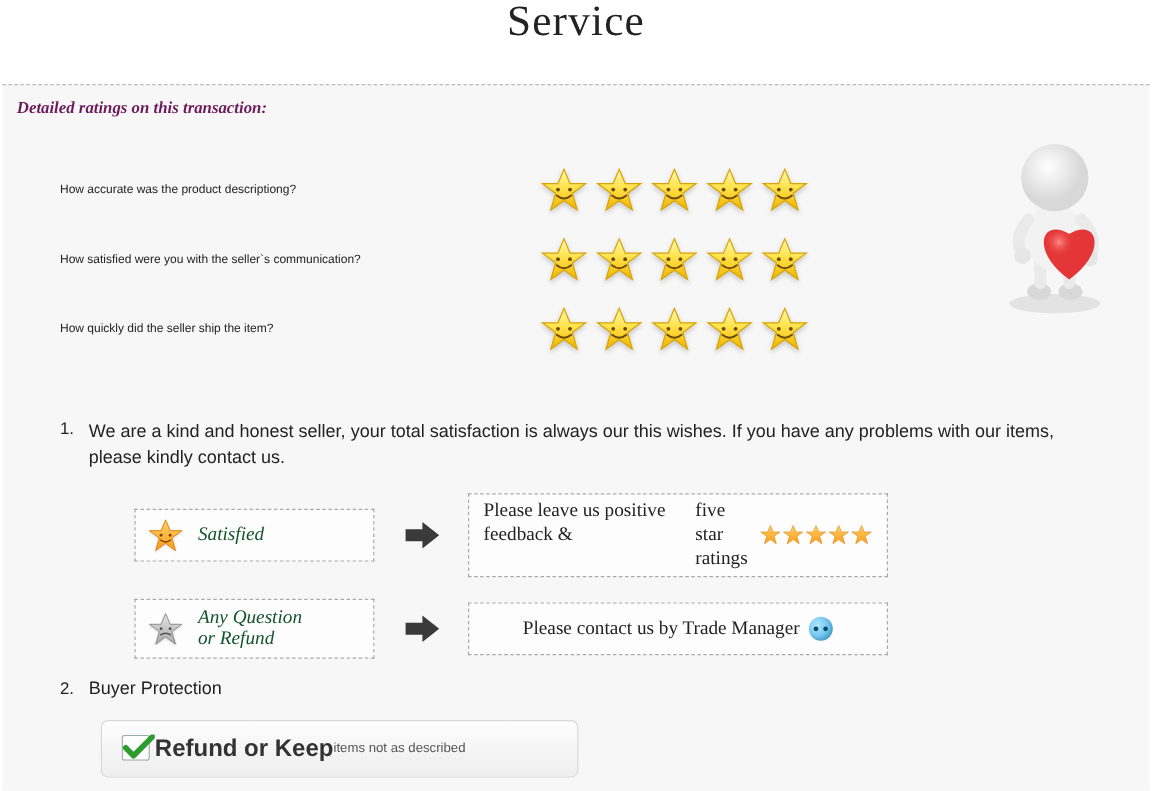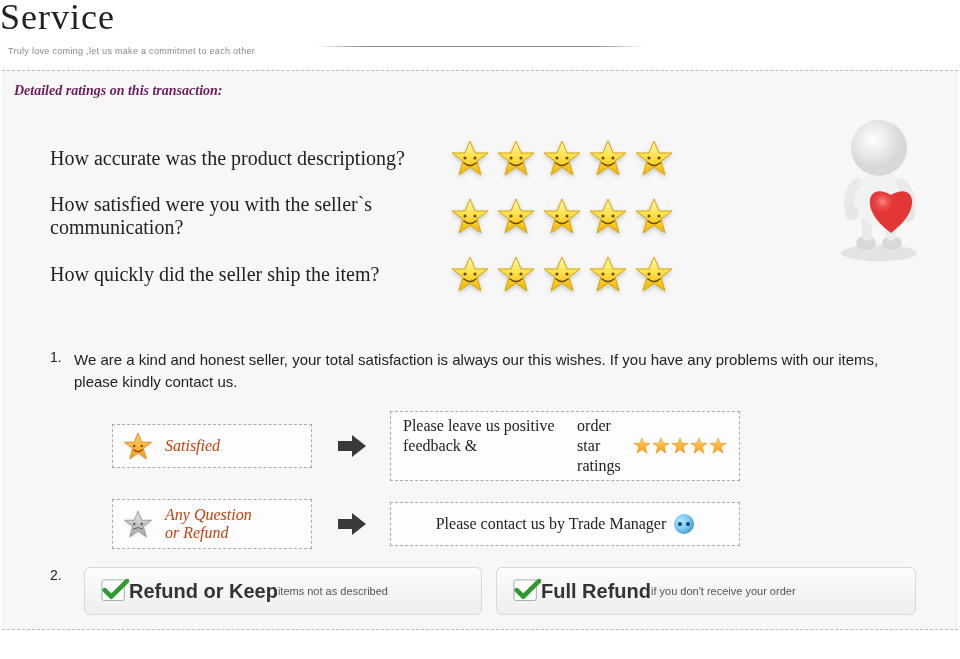--- a/index.html
+++ b/index.html
@@ -6,20 +6,21 @@
   body {
     width: 960px;
     height: 659px;
     background: #fff;
     font-family: Verdana, Geneva, sans-serif;
     overflow: hidden;
   }
   .header {
     position: relative;
     height: 70px;
+    text-align: center;
   }
   .service-title {
     font-family: Georgia, serif;
     font-size: 36px;
     font-weight: 400;
     color: #222;
     letter-spacing: 1px;
     position: relative;
     top: -4px;
   }
@@ -66,23 +67,23 @@
     position: relative;
     padding: 30px 0 10px 48px;
   }
   .rating-row {
     display: flex;
     align-items: center;
     height: 58px;
   }
   .rating-q {
     width: 400px;
-    font-size: 20px;
+    font-size: 10px;
     color: #222;
-    font-family: Liberation Serif, serif;
+    font-family: Liberation Sans, sans-serif;
   }
   .stars-row {
     display: flex;
     gap: 6px;
   }
   .smiley-star {
     width: 40px;
     height: 38px;
     position: relative;
     filter: drop-shadow(0 2px 2px rgba(0,0,0,.2));
@@ -137,21 +138,21 @@
   .box-left {
     width: 200px;
     height: 44px;
     gap: 12px;
   }
   .box-left.tall { height: 50px; }
   .box-left-label {
     font-family: Georgia, serif;
     font-style: italic;
     font-size: 16px;
-    color: #c2410c;
+    color: #14532d;
     line-height: 18px;
   }
   .arrow-sep {
     width: 30px; height: 22px;
     display:flex; align-items:center; justify-content:center;
   }
   .box-right {
     width: 350px;
     min-height: 44px;
     font-family: Georgia, serif;
@@ -255,24 +256,20 @@
       <path d="M4 12 L11 19 L28 2" stroke="#2e9b2e" stroke-width="5" fill="none" stroke-linecap="round" stroke-linejoin="round"></path>
     </g>
     <g id="arrow">
       <path d="M2 6 L16 6 L16 0 L30 11 L16 22 L16 16 L2 16 Z" fill="#3a3a3a"></path>
     </g>
   </defs>
 </svg>
 
 <div class="header">
   <div class="service-title">Service</div>
-  <div class="subtitle-wrap">
-    <div class="subtitle-line"></div>
-    <span class="subtitle-text">Truly love coming ,let us make a commitmet to each other</span>
-  </div>
 </div>
 
 <div class="detail-panel">
   <div class="detail-header">Detailed ratings on this transaction:</div>
 
   <div class="ratings-block">
     <div class="rating-row">
       <div class="rating-q">How accurate was the product descriptiong?</div>
       <div class="stars-row">
         <span class="smiley-star"><svg viewBox="0 0 40 38">
@@ -384,21 +381,21 @@
           <span class="box-left-label">Satisfied</span>
         </div>
         <span class="arrow-sep">
             <svg viewBox="0 0 30 22">
               <use href="#arrow"></use>
             </svg>
           </span>
         <div class="box-dashed box-right">
           <span>Please leave us positive feedback &amp;</span>
           <span class="box-right-row2">
-            <span>order star ratings</span>
+            <span>five star ratings</span>
             <span class="mini-stars">
               <span class="mini-star"><svg viewBox="0 0 40 38">
                     <use href="#ministar"></use>
                   </svg></span>
               <span class="mini-star"><svg viewBox="0 0 40 38">
                     <use href="#ministar"></use>
                   </svg></span>
               <span class="mini-star"><svg viewBox="0 0 40 38">
                     <use href="#ministar"></use>
                   </svg></span>
@@ -436,31 +433,25 @@
         <div class="box-dashed box-right" style="flex-direction:row;align-items:center">
           <span class="trade-line">
             <span>Please contact us by Trade Manager</span>
             <span class="drop-icon"></span>
           </span>
         </div>
       </div>
     </li>
 
     <li class="li-item-2">
+      <div class="title-2">Buyer Protection</div>
       <div class="refund-row">
         <div class="refund-box" style="width:398px">
           <span class="check-icon"><svg viewBox="0 0 30 24">
                 <use href="#check"></use>
               </svg></span>
           <span class="refund-main">Refund or Keep</span>
           <span class="refund-sub">items not as described</span>
         </div>
-        <div class="refund-box" style="width:420px">
-          <span class="check-icon"><svg viewBox="0 0 30 24">
-                <use href="#check"></use>
-              </svg></span>
-          <span class="refund-main">Full Refund</span>
-          <span class="refund-sub">if you don't receive your order</span>
-        </div>
       </div>
     </li>
   </ol>
 </div>
 
 </body></html>

